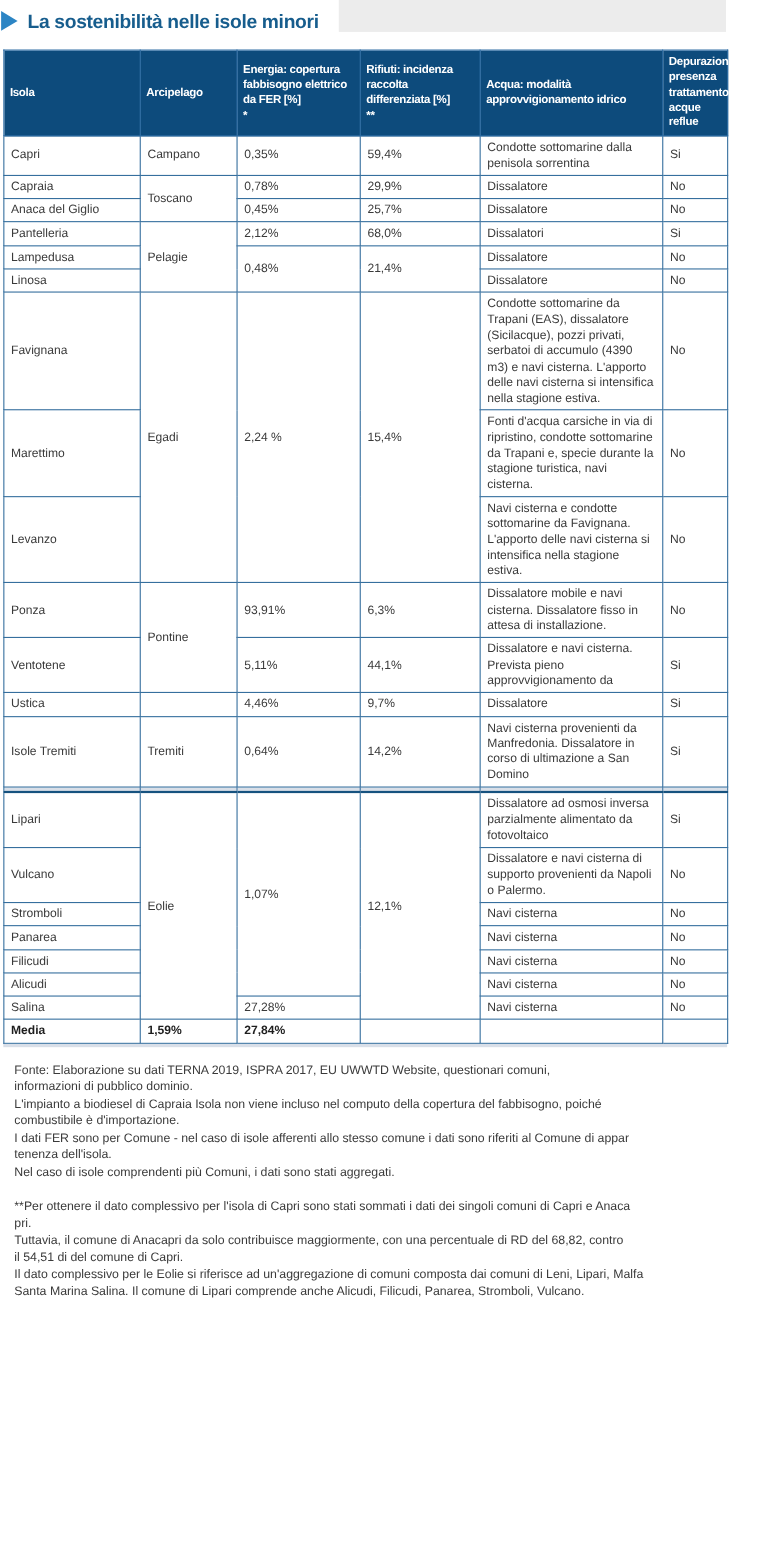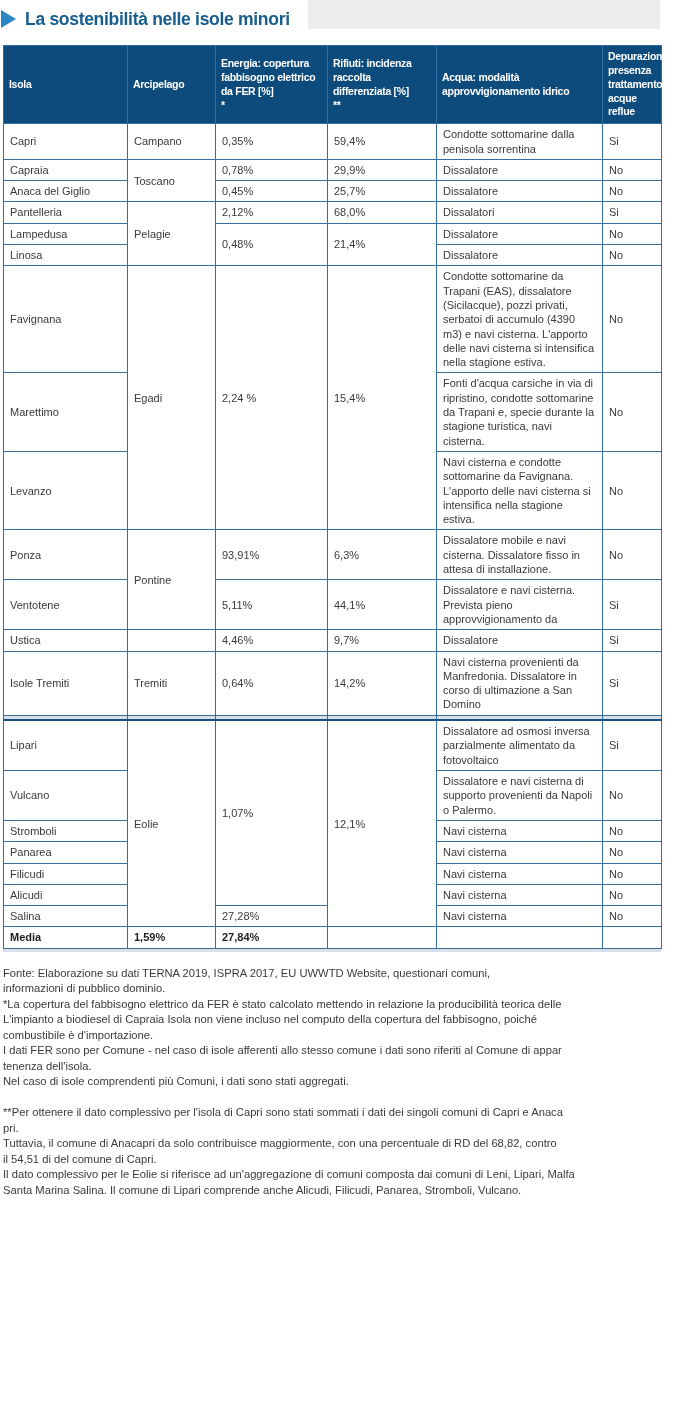--- a/index.html
+++ b/index.html
@@ -40,21 +40,21 @@
   }
   .tbl td{
     border:1px solid var(--border);font-size:11px;color:var(--text);
     padding:3px 6px;vertical-align:middle;line-height:1.3;height:19px;
     overflow:hidden;
   }
   .tbl td.bold{font-weight:bold;color:#1e1e1e;margin-left:16px;}
   tr.div-row td{height:5px;padding:0;background:var(--divider);border-bottom:2px solid #16527f;}
   .tbl-bottom{width:658px;height:3px;background:var(--divider);margin-left:3px;}
 
-  .notes{margin:14px 0 0 3px;}
+  .notes{margin:14px 0 0 13px;}
   .note-line{font-size:11.2px;line-height:15.5px;color:var(--text);white-space:pre;overflow:hidden;}
   .note-line.blank{height:15.5px;}
 </style>
 </head>
 <body>
 
 <div class="top-gray"></div>
 
 <div class="title-row">
   <span class="tri"></span>
@@ -239,21 +239,20 @@
         <td class="c5"></td>
       </tr>
     </tbody>
 </table>
 
 <div class="tbl-bottom"></div>
 
 <div class="notes">
     <div class="note-line">Fonte: Elaborazione su dati TERNA 2019, ISPRA 2017, EU UWWTD Website, questionari comuni,</div>
     <div class="note-line">informazioni di pubblico dominio.</div>
-    <div class="note-line">*La copertura del fabbisogno elettrico da FER è stato calcolato mettendo in relazione la producibilità teorica delle</div>
     <div class="note-line">L'impianto a biodiesel di Capraia Isola non viene incluso nel computo della copertura del fabbisogno, poiché</div>
     <div class="note-line">combustibile è d'importazione.</div>
     <div class="note-line">I dati FER sono per Comune - nel caso di isole afferenti allo stesso comune i dati sono riferiti al Comune di appar</div>
     <div class="note-line">tenenza dell'isola.</div>
     <div class="note-line">Nel caso di isole comprendenti più Comuni, i dati sono stati aggregati.</div>
     <div class="note-line blank"></div>
     <div class="note-line">**Per ottenere il dato complessivo per l'isola di Capri sono stati sommati i dati dei singoli comuni di Capri e Anaca</div>
     <div class="note-line">pri.</div>
     <div class="note-line">Tuttavia, il comune di Anacapri da solo contribuisce maggiormente, con una percentuale di RD del 68,82, contro</div>
     <div class="note-line">il 54,51 di del comune di Capri.</div>

